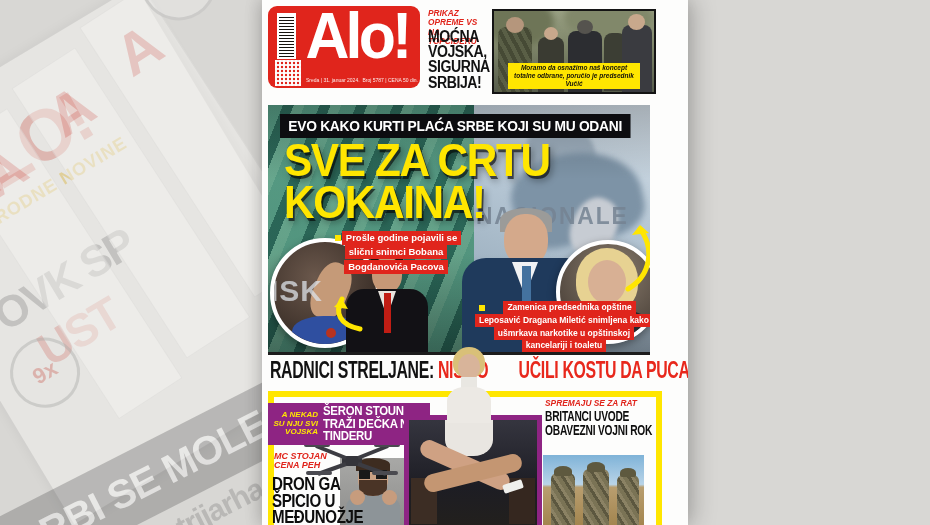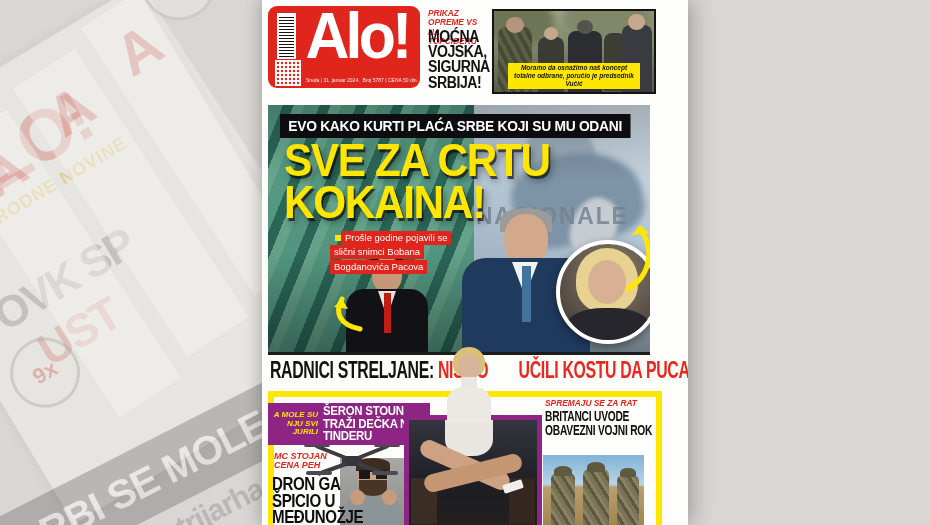--- a/index.html
+++ b/index.html
@@ -98,21 +98,21 @@
   .pv-hair{position:absolute;left:26px;top:-3px;width:34px;height:16px;border-radius:50% 50% 0 0;background:#15130f;}
   .pv-body{position:absolute;left:2px;top:32px;width:82px;height:68px;border-radius:18px 18px 0 0;background:#121115;}
   .pv-shirt{position:absolute;left:34px;top:34px;width:18px;height:26px;background:#e8e4de;clip-path:polygon(0 0,100% 0,50% 100%);}
   .pv-tie{position:absolute;left:40px;top:36px;width:7px;height:40px;background:#c01d14;}
   .kurti{left:188px;top:107px;width:140px;height:140px;z-index:3;}
   .ku-head{position:absolute;left:48px;top:2px;width:44px;height:52px;border-radius:46%;background:#d4a98b;}
   .ku-hair{position:absolute;left:44px;top:-4px;width:52px;height:24px;border-radius:50% 50% 0 0;background:#9b9b99;}
   .ku-body{position:absolute;left:6px;top:46px;width:128px;height:94px;border-radius:24px 24px 0 0;background:#1f3a5c;}
   .ku-shirt{position:absolute;left:56px;top:50px;width:26px;height:34px;background:#f1f2f4;clip-path:polygon(0 0,100% 0,50% 100%);}
   .ku-tie{position:absolute;left:66px;top:54px;width:9px;height:56px;background:#44729f;}
-  .red-cap{position:absolute;z-index:4;font-weight:400;color:#fff;}
+  .red-cap{position:absolute;z-index:4;font-weight:700;color:#fff;text-align:center;}
   .red-cap .bullet{position:absolute;left:5px;top:4px;width:6px;height:6px;background:#ffe600;z-index:2;}
   .red-cap .cap-txt{display:inline;background:#e0251c;padding:1px 4px 2px;line-height:1.5;
     -webkit-box-decoration-break:clone;box-decoration-break:clone;}
   .cap-left{left:62px;top:126px;width:132px;font-size:9.5px;text-indent:11px;}
   .cap-right{left:206px;top:196px;width:180px;font-size:8.5px;text-indent:11px;}
   .arrow{z-index:4;}
 
   
   .strip-head{left:8px;top:356px;white-space:nowrap;transform:scaleX(.66);transform-origin:left top;
     font-size:24px;font-weight:900;letter-spacing:-.5px;z-index:2;}
@@ -246,20 +246,26 @@
     </div>
     <div class="montage-vignette"></div>
     <div class="abs wm-nacionale">NACIONALE</div>
 
     <div class="abs story-kicker">EVO KAKO KURTI PLAĆA SRBE KOJI SU MU ODANI</div>
     <div class="abs headline">
       <div>SVE ZA CRTU</div>
       <div>KOKAINA!</div>
     </div>
 
+    <div class="abs circle circle-left">
+      <div class="cl-arm"></div>
+      <div class="cl-blue"></div>
+      <div class="cl-dot"></div>
+      <div class="wm-isk">ISK</div>
+    </div>
 
     <div class="abs pacov">
       <div class="pv-hair"></div>
       <div class="pv-head"></div>
       <div class="pv-body"></div>
       <div class="pv-shirt"></div>
       <div class="pv-tie"></div>
     </div>
 
     <div class="abs kurti">
@@ -271,20 +277,23 @@
     </div>
 
     <div class="abs circle circle-right">
       <div class="cr-hair"></div>
       <div class="cr-face"></div>
       <div class="cr-body"></div>
     </div>
 
     <div class="red-cap cap-left">
       <span class="bullet"></span><span class="cap-txt">Prošle godine pojavili se slični snimci Bobana Bogdanovića Pacova</span>
+    </div>
+    <div class="red-cap cap-right">
+      <span class="bullet"></span><span class="cap-txt">Zamenica predsednika opštine Leposavić Dragana Miletić snimljena kako ušmrkava narkotike u opštinskoj kancelariji i toaletu</span>
     </div>
 
     <svg class="abs arrow" style="left:350px;top:112px;" width="38" height="76" viewBox="0 0 38 76">
       <path d="M10 72 C 34 58, 36 30, 22 12" fill="none" stroke="#ffe600" stroke-width="5" stroke-linecap="round"></path>
       <polygon points="22,12 14,22 31,20" fill="#ffe600" transform="translate(0,-4)"></polygon>
     </svg>
     <svg class="abs arrow" style="left:62px;top:186px;" width="36" height="42" viewBox="0 0 36 42">
       <path d="M30 38 C 10 34, 4 22, 12 8" fill="none" stroke="#ffe600" stroke-width="5" stroke-linecap="round"></path>
       <polygon points="12,8 4,16 18,18" fill="#ffe600"></polygon>
     </svg>
@@ -307,21 +316,21 @@
   <div class="abs sharon-photo">
     <div class="sp-dress"></div>
     <div class="sp-chair1"></div>
     <div class="sp-chair2"></div>
     <div class="sp-leg1"></div>
     <div class="sp-leg2"></div>
     <div class="sp-heel"></div>
   </div>
 
   <div class="abs purple-bar">
-    <div class="pb-kicker">A MOLE SU NJU SVI JURILI</div>
+    <div class="pb-kicker">A NEKAD SU NJU SVI VOJSKA</div>
     <div class="pb-title">ŠERON STOUN TRAŽI DEČKA NA TINDERU</div>
   </div>
 
   <div class="abs stojan-kicker">MC STOJAN CENA PEH</div>
   <svg class="abs drone" viewBox="0 0 100 44">
     <rect x="40" y="18" width="20" height="10" rx="3" fill="#34343a"></rect>
     <line x1="44" y1="20" x2="14" y2="8" stroke="#3c3c42" stroke-width="4"></line>
     <line x1="56" y1="20" x2="86" y2="8" stroke="#3c3c42" stroke-width="4"></line>
     <line x1="44" y1="26" x2="16" y2="36" stroke="#3c3c42" stroke-width="4"></line>
     <line x1="56" y1="26" x2="84" y2="36" stroke="#3c3c42" stroke-width="4"></line>

